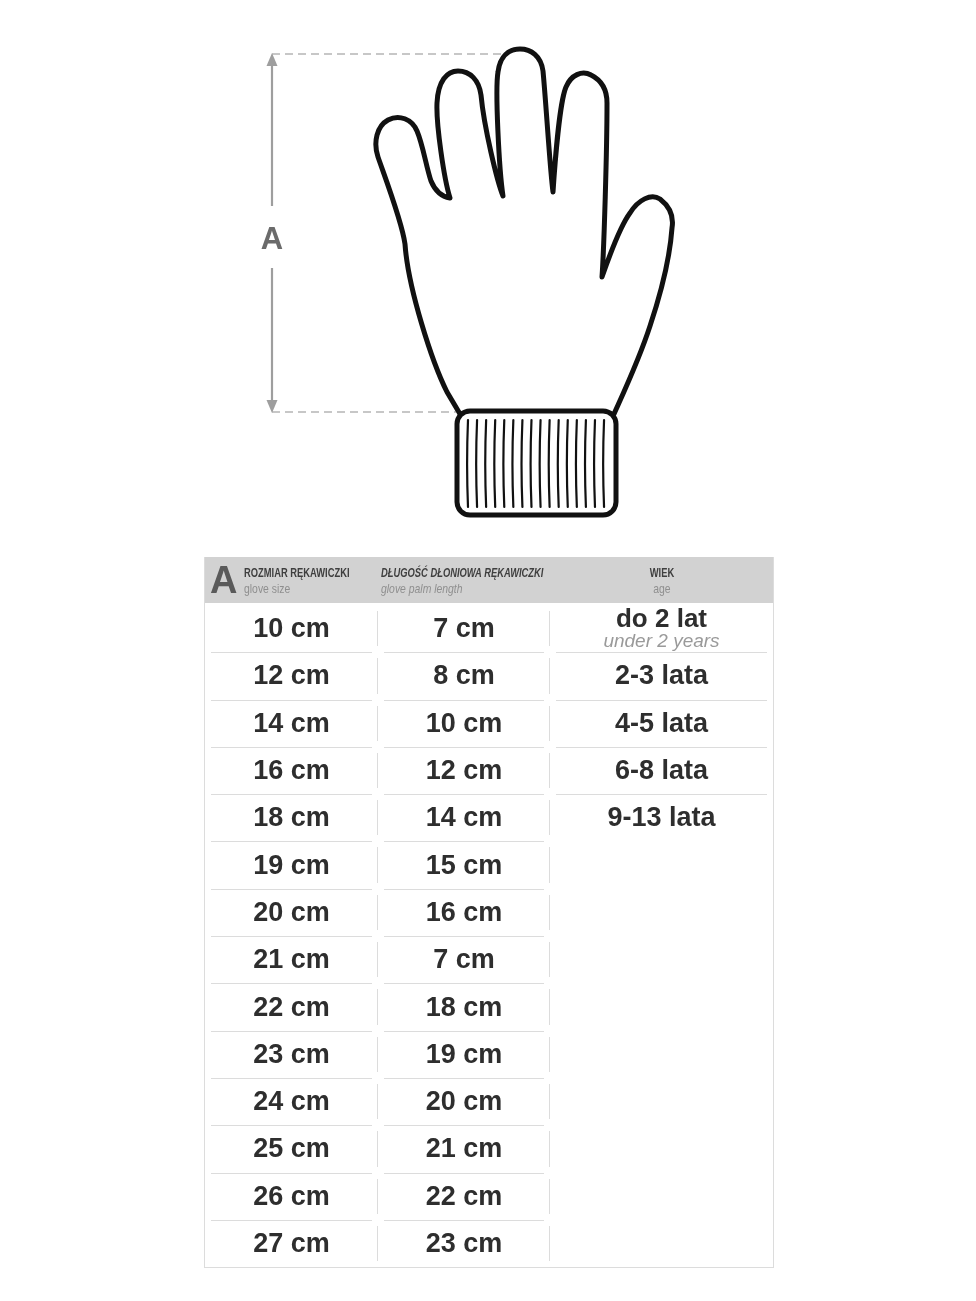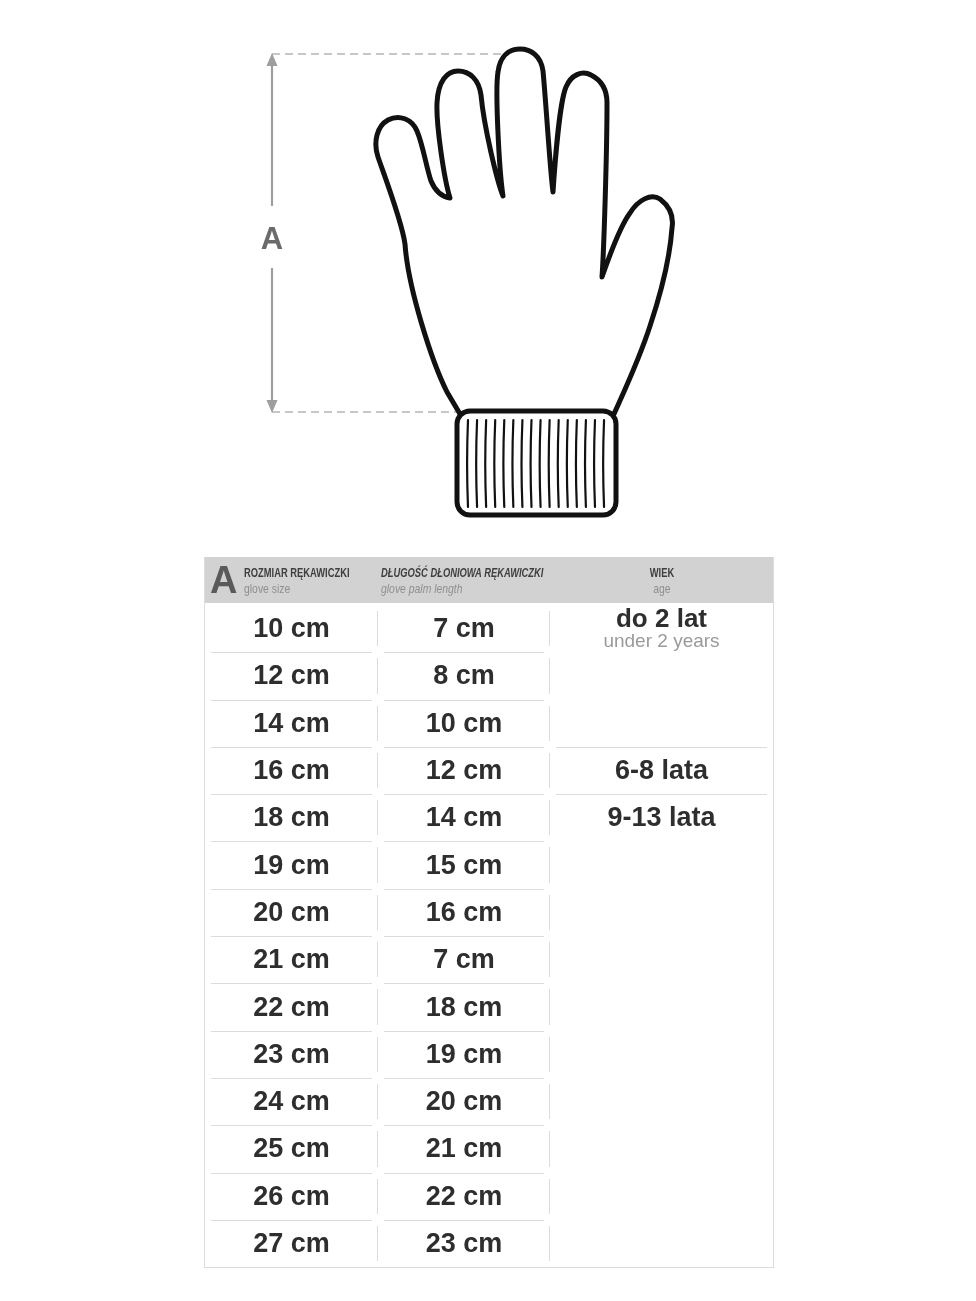--- a/index.html
+++ b/index.html
@@ -32,21 +32,21 @@
   .hen{font-size:13px;color:var(--header-subtext);white-space:nowrap;
        line-height:15px;transform:scaleX(.8);transform-origin:0 50%;}
   .th3 .hpl,.th3 .hen{transform-origin:50% 50%;}
 
   .grid{display:grid;grid-template-columns:173px 172px 223px;grid-auto-rows:47.3px;}
   .cell{position:relative;display:flex;flex-direction:column;align-items:center;justify-content:center;
         font-weight:bold;font-size:27px;color:var(--text-dark);}
   .cell.sep::before{content:"";position:absolute;top:0;left:6px;right:6px;height:1px;background:var(--line);}
   .cell.vline::after{content:"";position:absolute;right:0;top:6px;bottom:6px;width:1px;background:var(--line);}
   .agemain{font-size:26px;line-height:25px;font-weight:bold;}
-  .sub{font-size:19px;line-height:20px;font-weight:normal;color:var(--text-gray);}
+  .sub{font-size:19px;line-height:20px;font-weight:normal;color:var(--text-gray);font-style:italic;}
   .mline{font-size:26px;line-height:27px;font-weight:bold;}
 </style>
 </head>
 <body>
 
 <div class="stage">
 
   <svg class="glove-svg" width="500" height="500" viewBox="0 0 500 500">
 
     <line class="dash" x1="42" y1="24" x2="280" y2="24"></line>
@@ -129,22 +129,24 @@
     </div>
     <div class="grid" id="grid">
         <div class="cell vline" style="grid-area: 1 / 1;">10 cm</div>
         <div class="cell vline" style="grid-area: 1 / 2;">7 cm</div>
         <div class="cell" style="grid-area: 1 / 3;">
           <div class="agemain">do 2 lat</div>
           <div class="sub">under 2 years</div>
         </div>
         <div class="cell vline sep" style="grid-area: 2 / 1;">12 cm</div>
         <div class="cell vline sep" style="grid-area: 2 / 2;">8 cm</div>
+        <div class="cell sep" style="grid-area: 2 / 3;">2-3 lata</div>
         <div class="cell vline sep" style="grid-area: 3 / 1;">14 cm</div>
         <div class="cell vline sep" style="grid-area: 3 / 2;">10 cm</div>
+        <div class="cell sep" style="grid-area: 3 / 3;">4-5 lata</div>
         <div class="cell vline sep" style="grid-area: 4 / 1;">16 cm</div>
         <div class="cell vline sep" style="grid-area: 4 / 2;">12 cm</div>
         <div class="cell sep" style="grid-area: 4 / 3;">6-8 lata</div>
         <div class="cell vline sep" style="grid-area: 5 / 1;">18 cm</div>
         <div class="cell vline sep" style="grid-area: 5 / 2;">14 cm</div>
         <div class="cell sep" style="grid-area: 5 / 3;">9-13 lata</div>
         <div class="cell vline sep" style="grid-area: 6 / 1;">19 cm</div>
         <div class="cell vline sep" style="grid-area: 6 / 2;">15 cm</div>
         <div class="cell vline sep" style="grid-area: 7 / 1;">20 cm</div>
         <div class="cell vline sep" style="grid-area: 7 / 2;">16 cm</div>

